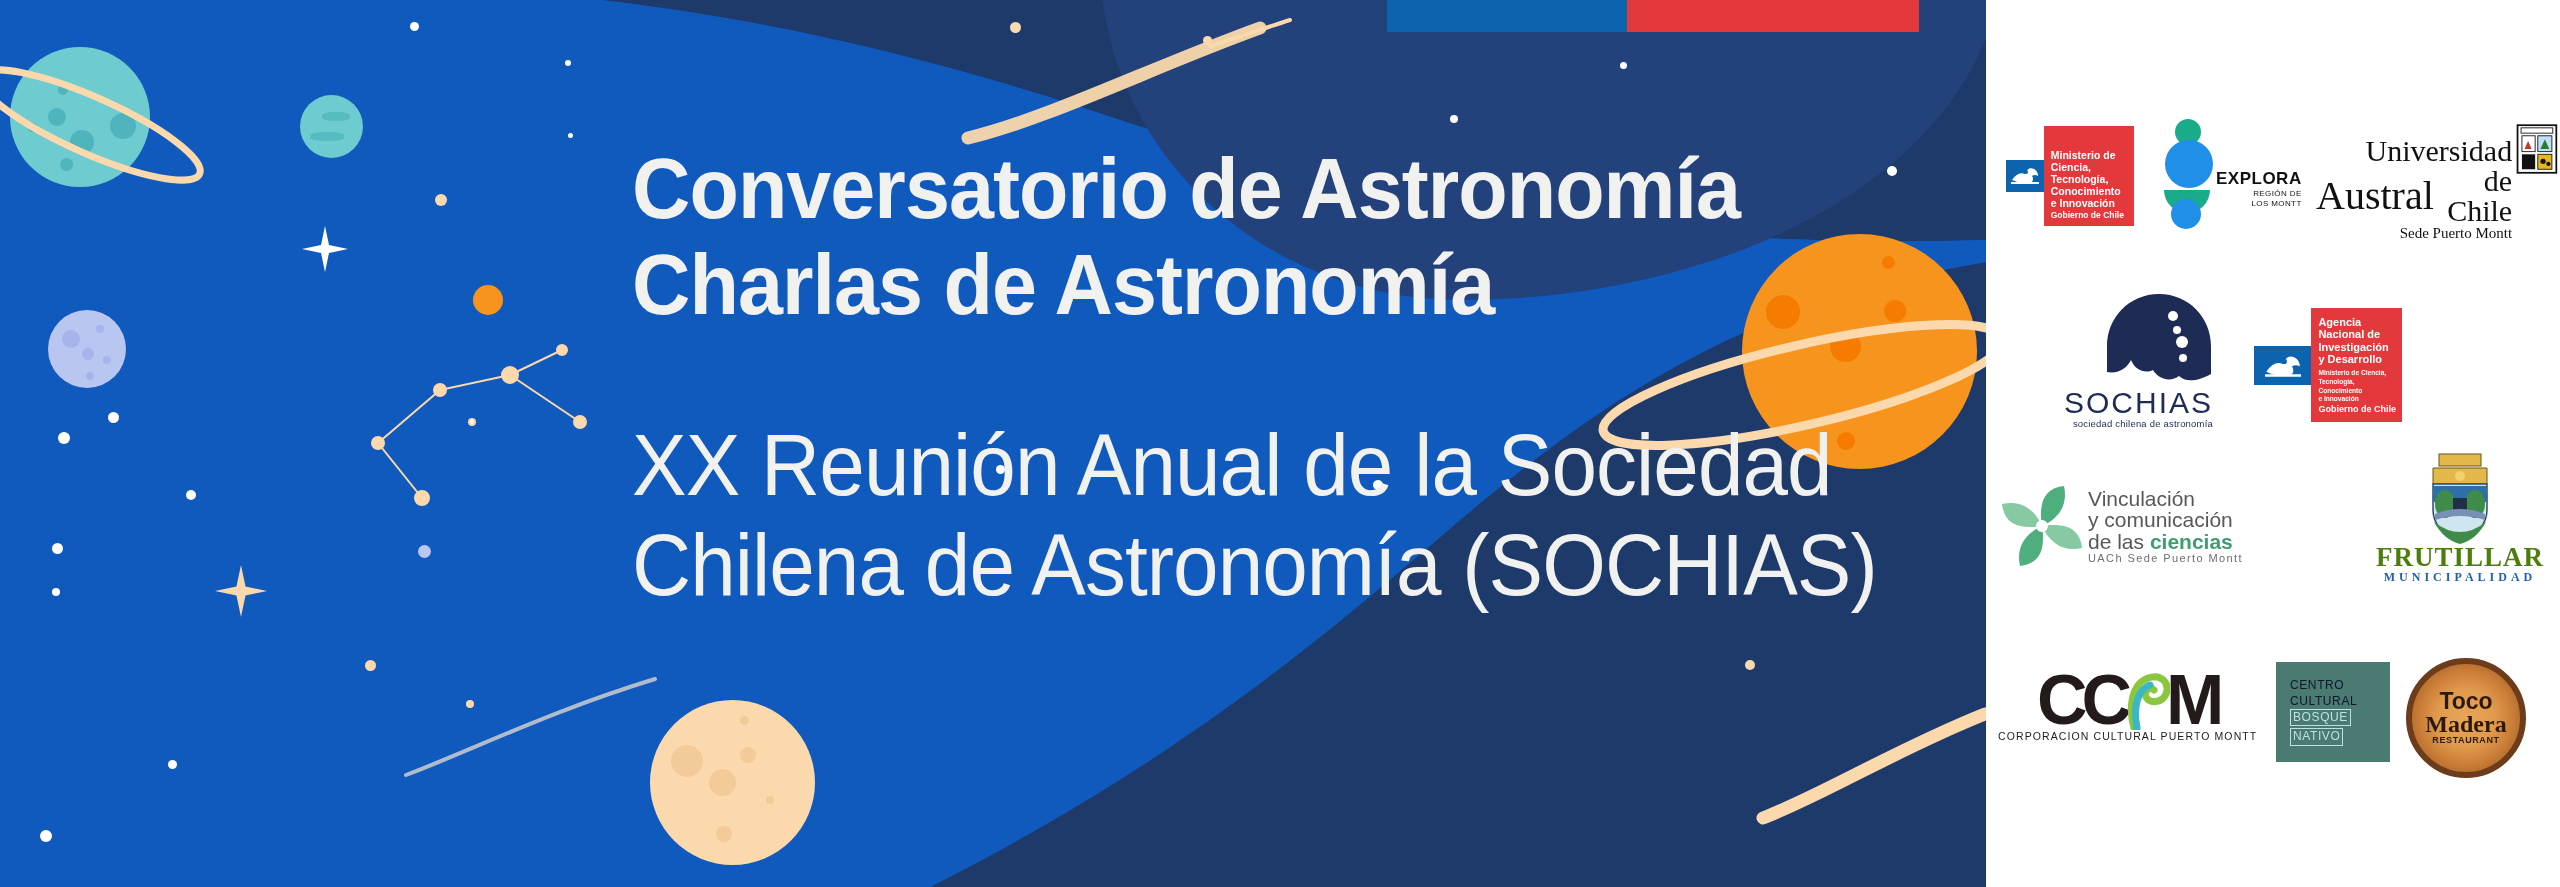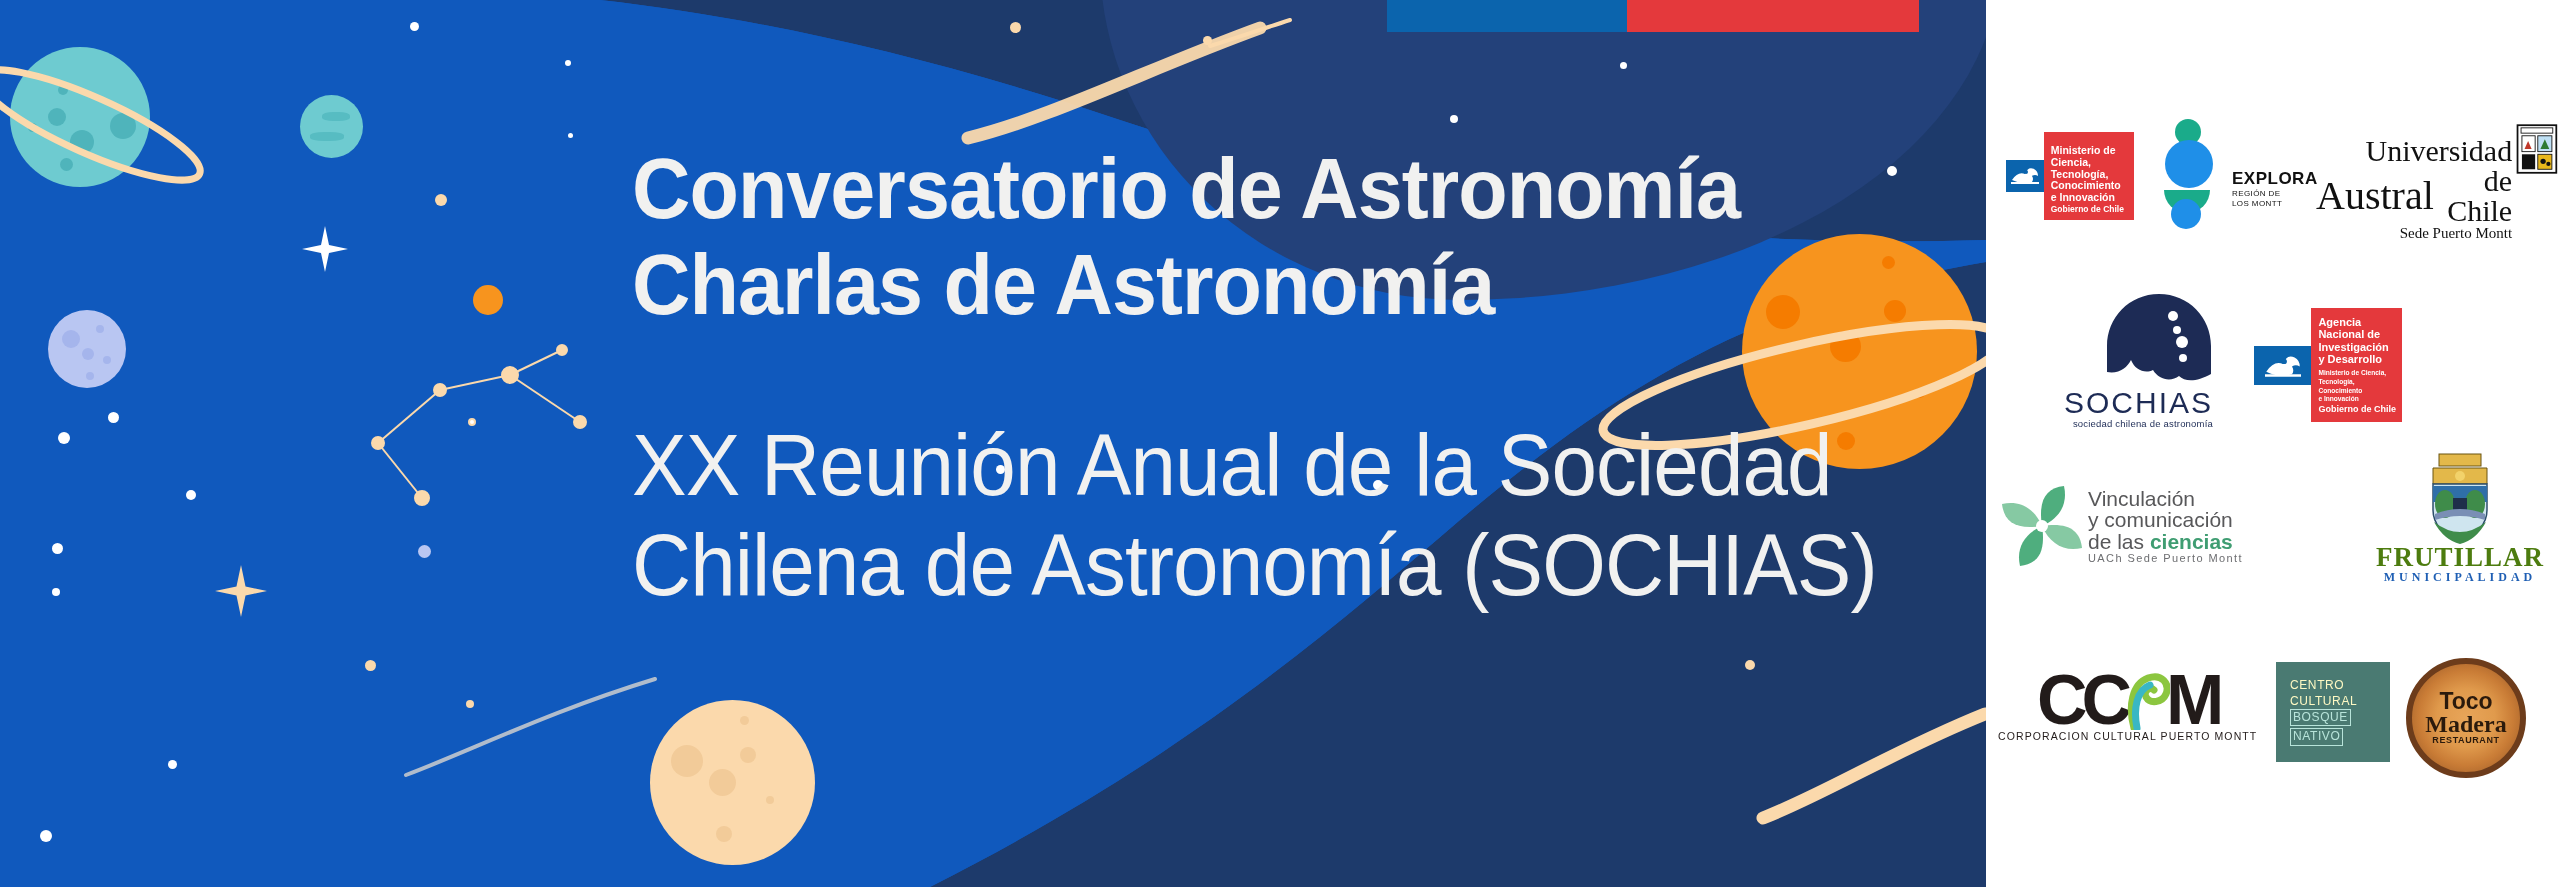--- a/index.html
+++ b/index.html
@@ -70,21 +70,21 @@
   .frutillar-1{font-family:"Liberation Serif",serif;font-weight:bold;font-size:27px;
      color:#4d7c0f;letter-spacing:1px;line-height:1;}
   .frutillar-2{font-family:"Liberation Serif",serif;font-weight:bold;font-size:12px;
      color:#1f5fb4;letter-spacing:4px;line-height:1;}
 
   .ccpm-mark{font-weight:bold;font-size:70px;color:#221b1a;letter-spacing:-6px;line-height:.8;}
   .ccpm-sub{font-size:10.5px;color:#221b1a;letter-spacing:1.1px;}
 
   .ccbn-box{background:#4a7a72;display:flex;flex-direction:column;align-items:flex-start;
      justify-content:center;}
-  .ccbn-t{color:#fef9c3;font-size:12px;line-height:1.28;letter-spacing:.6px;}
+  .ccbn-t{color:#0f172a;font-size:12px;line-height:1.28;letter-spacing:.6px;}
   .ccbn-hl{color:#b8e4da;border:1px solid #b8e4da;padding:0 2px;display:inline-block;}
 
   .toco-circle{border-radius:50%;background:
      radial-gradient(circle at 50% 50%,#e8a559 0%,#e09a4c 38%,#c97c36 62%,#8a4f23 100%);
      display:flex;flex-direction:column;align-items:center;justify-content:center;
      border:6px solid #6d3c1b;}
   .toco-1{font-family:Liberation Sans, sans-serif;font-weight:bold;font-size:23px;color:#2b1a0c;line-height:.95;}
   .toco-2{font-family:"Liberation Serif",serif;font-weight:bold;font-size:24px;color:#2b1a0c;line-height:.95;}
   .toco-3{font-weight:bold;font-size:9px;color:#2b1a0c;letter-spacing:.6px;}
 </style>
@@ -224,40 +224,40 @@
       <div class="logo gob" style="position:absolute;left:20px;top:6px;width:128px;height:104px;">
         <div class="gb" style="width:42px;">
           <div class="escudo" style="font-size:22px;">
             <svg width="32" height="28" viewBox="0 0 32 28">
               <path d="M3 20 q6-9 13-6 q3-8 9-5 q4 2 4 7 q-3-2-6 0 q2 3 0 6 q-10 3-20-2z" fill="#fff"></path>
               <circle cx="17" cy="12" r="2" fill="#0b64ad"></circle>
               <path d="M2 22 h28 v2 H2z" fill="#fff"></path>
             </svg>
           </div>
         </div>
-        <div class="gr" style="width:86px;padding:13px 6px 6px 7px;">
+        <div class="gr" style="width:86px;padding:24px 6px 6px 7px;">
           <div class="t" style="font-size:10.5px;">
             <div>Ministerio de</div>
             <div>Ciencia,</div>
             <div>Tecnología,</div>
             <div>Conocimiento</div>
             <div>e Innovación</div>
           </div>
           <div class="b" style="font-size:8.5px;">Gobierno de Chile</div>
         </div>
       </div>
 
       <div class="logo" style="position:absolute;left:172px;top:0px;display:flex;align-items:center;">
         <svg width="58" height="112" viewBox="0 0 58 112">
           <circle cx="30" cy="14" r="13" fill="#1aab8a"></circle>
           <circle cx="31" cy="46" r="24" fill="#1f8fe8"></circle>
           <path d="M6 72 a23 23 0 0 0 46 0 z" fill="#1aab8a"></path>
           <circle cx="28" cy="96" r="15" fill="#1f8fe8"></circle>
         </svg>
-        <div style="margin-left:16px;margin-top:30px;">
+        <div style="margin-left:0;margin-top:30px;text-align:right;">
           <div class="explora-txt" style="font-size:17px;">EXPLORA</div>
           <div class="explora-sub">REGIÓN DE</div>
           <div class="explora-sub">LOS MONTT</div>
         </div>
       </div>
 
       <div class="logo" style="position:absolute;left:330px;top:4px;display:flex;align-items:flex-start;">
         <div style="text-align:right;padding-top:14px;">
           <div class="uach-1">Universidad</div>
           <div style="display:flex;align-items:center;justify-content:flex-end;gap:4px;">

